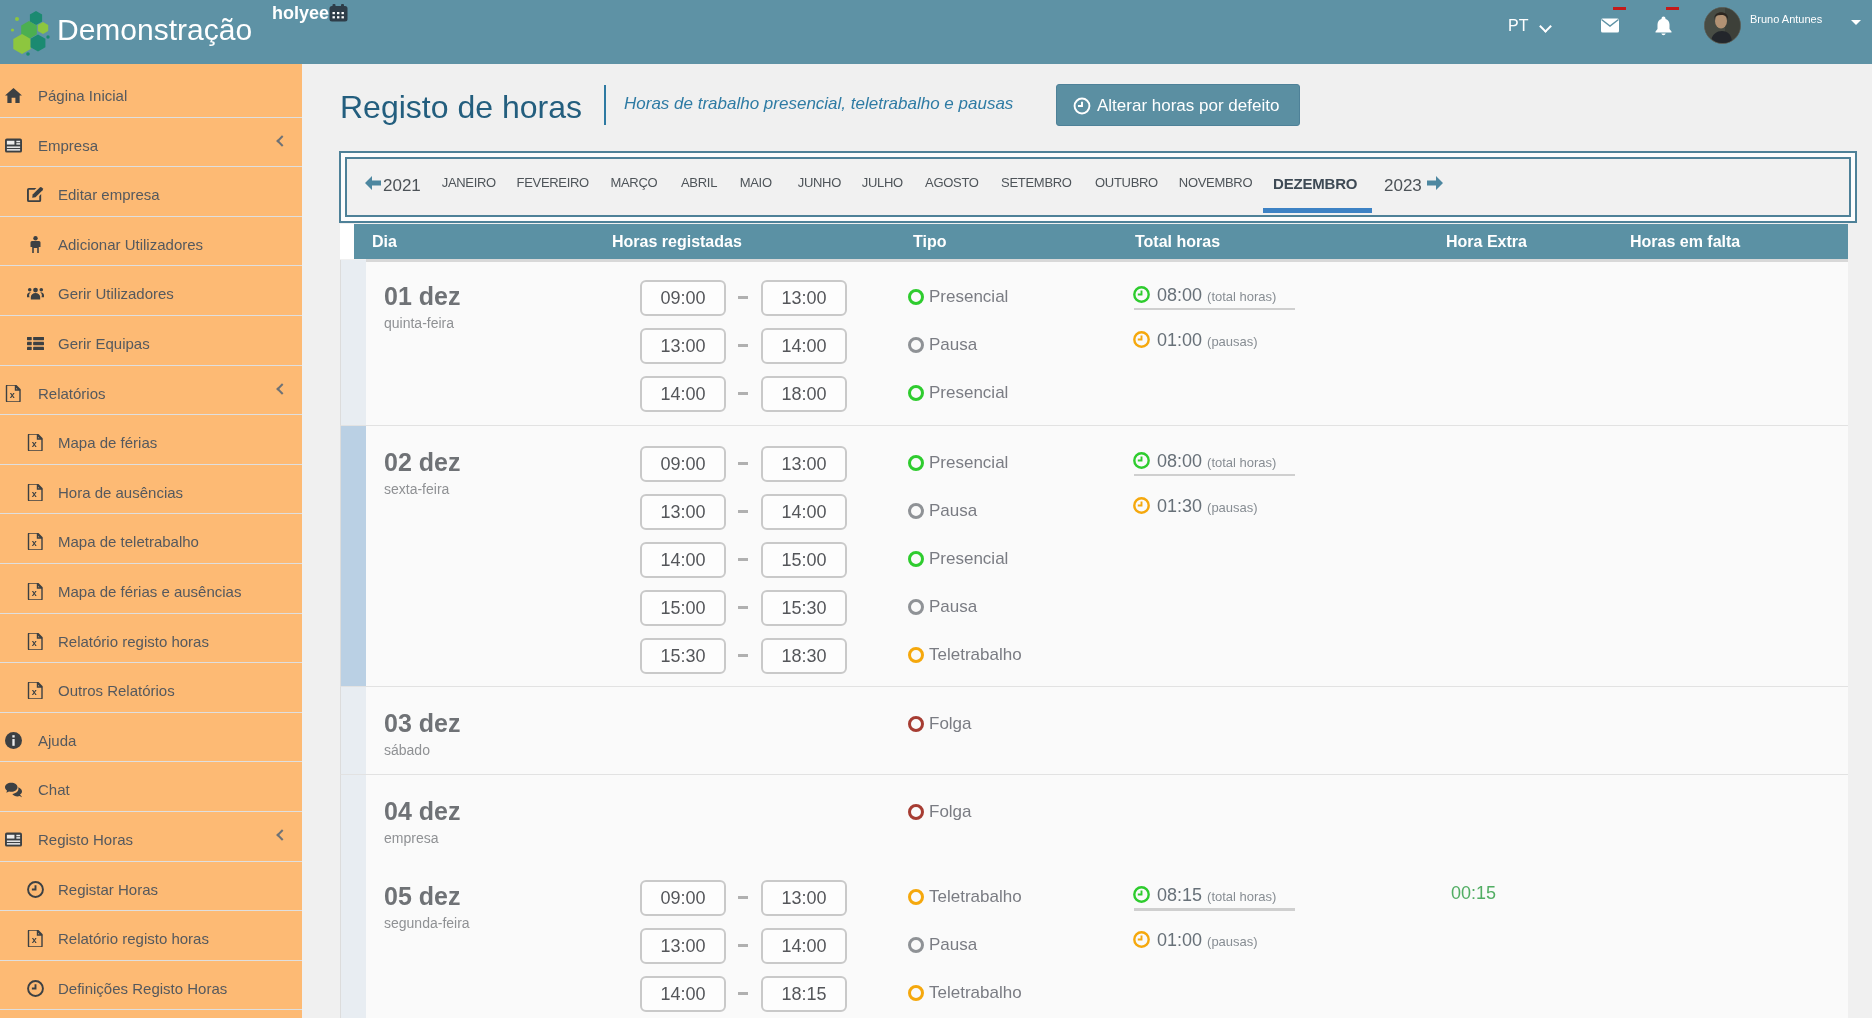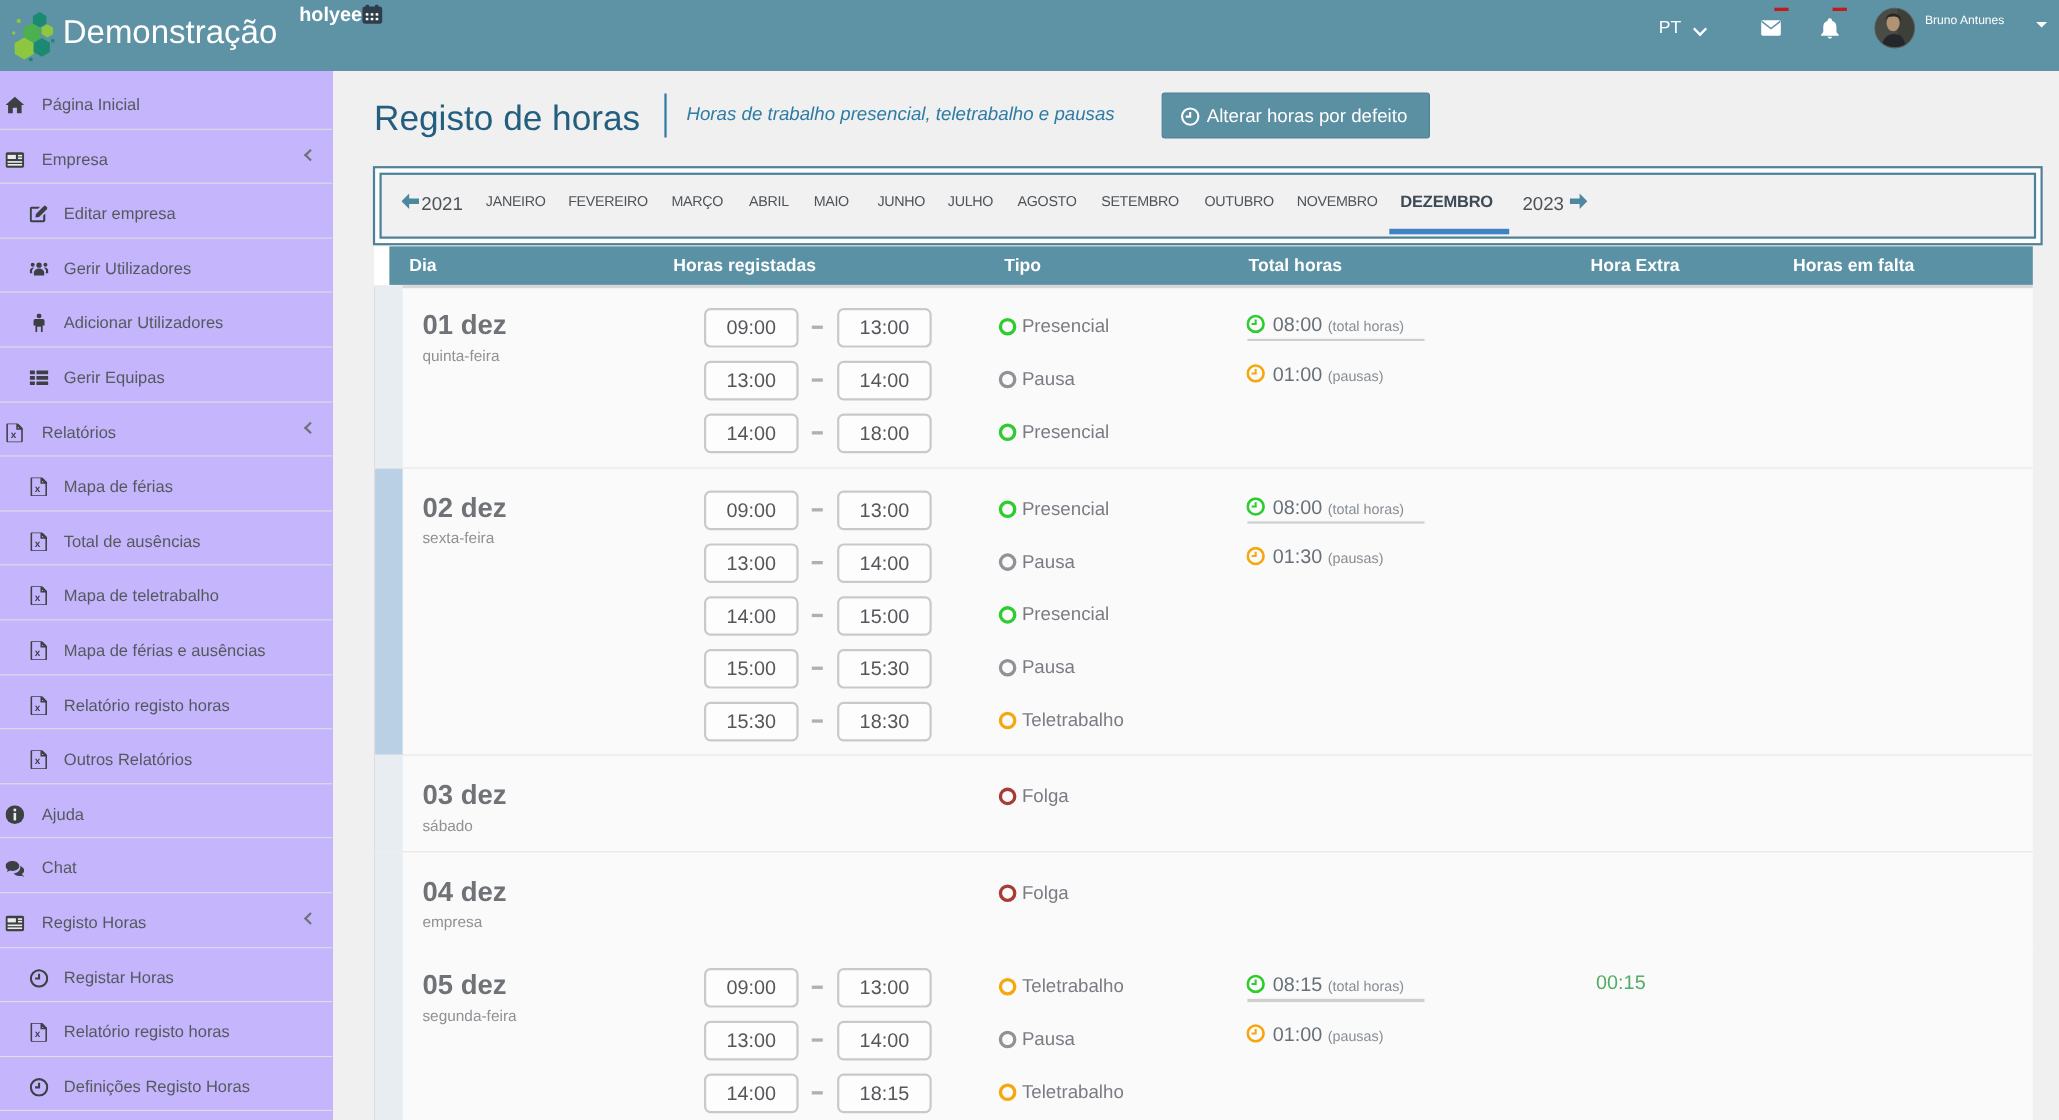--- a/index.html
+++ b/index.html
@@ -11,21 +11,21 @@
 #calic{position:absolute;left:329px;top:4px}
 #pt{position:absolute;left:1508px;top:17px;color:#fff;font-size:16px}
 #ptchev{position:absolute;left:1541px;top:22px;width:9px;height:9px;border-right:2px solid #fff;border-bottom:2px solid #fff;transform:rotate(45deg)}
 .reddash{position:absolute;top:7px;width:13px;height:3px;background:#c41a1a}
 #env{position:absolute;left:1601px;top:18px}
 #bell{position:absolute;left:1654px;top:16px}
 #avatar{position:absolute;left:1704px;top:7px;width:37px;height:37px;border-radius:50%;overflow:hidden;background:#43473f;border:1px solid #5a5e58}
 #uname{position:absolute;left:1750px;top:13px;color:#fff;font-size:11px}
 #utri{position:absolute;left:1851px;top:20px;width:0;height:0;border-left:5px solid transparent;border-right:5px solid transparent;border-top:5px solid #fff}
 
-#sidebar{position:fixed;top:64px;left:0;width:302px;height:954px;background:#c4b5fd;padding-top:4px}
+#sidebar{position:fixed;top:64px;left:0;width:302px;height:954px;background:#fdba74;padding-top:4px}
 .mi{position:relative;height:49.6px;border-bottom:1px solid #dfdfdf;color:#55595e;font-size:15px}
 .mi .txt{position:absolute;left:38px;top:19px;line-height:17px}
 .mi.sub .txt{left:58px}
 .mi .ic{position:absolute;left:5px;top:19px;width:17px;height:17px}
 .mi.sub .ic{left:27px}
 .mi .chev{position:absolute;right:16px;top:19px;width:8px;height:8px;border-left:2px solid #6e7276;border-bottom:2px solid #6e7276;transform:rotate(45deg)}
 
 #title{position:absolute;left:340px;top:89px;font-size:32px;color:#235e7e}
 #tsep{position:absolute;left:604px;top:85px;width:2px;height:40px;background:#2e7aa2}
 #subtitle{position:absolute;left:624px;top:94px;font-size:17px;font-style:italic;color:#2e7ba4}
@@ -135,36 +135,36 @@
       <div class="chev"></div>
     </div>
 <div class="mi sub">
       <svg class="ic" viewBox="0 0 18 16">
         <path d="M0 3 a2 2 0 0 1 2-2 H10 L8 3 H2 V14 H13 V9.5 L15 7.5 V14 a2 2 0 0 1 -2 2 H2 a2 2 0 0 1 -2-2 Z" fill="#3c4043"></path>
         <path d="M6 8 L13.5 0.5 a1.5 1.5 0 0 1 2.1 0 L16.5 1.4 a1.5 1.5 0 0 1 0 2.1 L9 11 L5.5 11.5 Z" fill="#3c4043"></path>
       </svg>
       <div class="txt">Editar empresa</div>
     </div>
 <div class="mi sub">
+      <svg class="ic" viewBox="0 0 10 17">
+        <circle cx="5" cy="2.2" r="2.2" fill="#3c4043"></circle>
+        <path d="M1.5 5 h7 a1.5 1.5 0 0 1 1.5 1.5 V11 h-1.7 V17 H6.7 V12 H3.3 V17 H1.7 V11 H0 V6.5 A1.5 1.5 0 0 1 1.5 5 Z" fill="#3c4043"></path>
+      </svg>
+      <div class="txt">Adicionar Utilizadores</div>
+    </div>
+<div class="mi sub">
       <svg class="ic" viewBox="0 0 20 14">
         <circle cx="10" cy="3" r="2.8" fill="#3c4043"></circle>
         <path d="M4.5 14 v-3 a5.5 4.5 0 0 1 11 0 v3 Z" fill="#3c4043"></path>
         <circle cx="3.2" cy="2.5" r="2.1" fill="#3c4043"></circle>
         <circle cx="16.8" cy="2.5" r="2.1" fill="#3c4043"></circle>
         <path d="M0 11.5 V9 a4 3.5 0 0 1 4.5-3.4 a6.5 5.5 0 0 0 -1.5 5.9 Z" fill="#3c4043"></path>
         <path d="M20 11.5 V9 a4 3.5 0 0 0 -4.5-3.4 a6.5 5.5 0 0 1 1.5 5.9 Z" fill="#3c4043"></path>
       </svg>
       <div class="txt">Gerir Utilizadores</div>
-    </div>
-<div class="mi sub">
-      <svg class="ic" viewBox="0 0 10 17">
-        <circle cx="5" cy="2.2" r="2.2" fill="#3c4043"></circle>
-        <path d="M1.5 5 h7 a1.5 1.5 0 0 1 1.5 1.5 V11 h-1.7 V17 H6.7 V12 H3.3 V17 H1.7 V11 H0 V6.5 A1.5 1.5 0 0 1 1.5 5 Z" fill="#3c4043"></path>
-      </svg>
-      <div class="txt">Adicionar Utilizadores</div>
     </div>
 <div class="mi sub">
       <svg class="ic" viewBox="0 0 18 14">
         <g fill="#3c4043">
           <rect x="0" y="0" width="5" height="3.6" rx="0.5"></rect>
           <rect x="6.5" y="0" width="11.5" height="3.6" rx="0.5"></rect>
           <rect x="0" y="5.2" width="5" height="3.6" rx="0.5"></rect>
           <rect x="6.5" y="5.2" width="11.5" height="3.6" rx="0.5"></rect>
           <rect x="0" y="10.4" width="5" height="3.6" rx="0.5"></rect>
           <rect x="6.5" y="10.4" width="11.5" height="3.6" rx="0.5"></rect>
@@ -185,21 +185,21 @@
         <path d="M1 0 H9 L13.5 4.5 V16 a1 1 0 0 1 -1 1 H1 a1 1 0 0 1 -1 -1 V1 a1 1 0 0 1 1 -1 Z M9 1.2 V5 H12.8 Z" fill="none" stroke="#3c4043" stroke-width="1.4"></path>
         <text x="3.2" y="13" font-size="9" font-weight="bold" fill="#3c4043" font-family="Liberation Sans">x</text>
       </svg>
       <div class="txt">Mapa de férias</div>
     </div>
 <div class="mi sub">
       <svg class="ic" viewBox="0 0 14 17">
         <path d="M1 0 H9 L13.5 4.5 V16 a1 1 0 0 1 -1 1 H1 a1 1 0 0 1 -1 -1 V1 a1 1 0 0 1 1 -1 Z M9 1.2 V5 H12.8 Z" fill="none" stroke="#3c4043" stroke-width="1.4"></path>
         <text x="3.2" y="13" font-size="9" font-weight="bold" fill="#3c4043" font-family="Liberation Sans">x</text>
       </svg>
-      <div class="txt">Total de ausências</div>
+      <div class="txt">Hora de ausências</div>
     </div>
 <div class="mi sub">
       <svg class="ic" viewBox="0 0 14 17">
         <path d="M1 0 H9 L13.5 4.5 V16 a1 1 0 0 1 -1 1 H1 a1 1 0 0 1 -1 -1 V1 a1 1 0 0 1 1 -1 Z M9 1.2 V5 H12.8 Z" fill="none" stroke="#3c4043" stroke-width="1.4"></path>
         <text x="3.2" y="13" font-size="9" font-weight="bold" fill="#3c4043" font-family="Liberation Sans">x</text>
       </svg>
       <div class="txt">Mapa de teletrabalho</div>
     </div>
 <div class="mi sub">
       <svg class="ic" viewBox="0 0 14 17">

